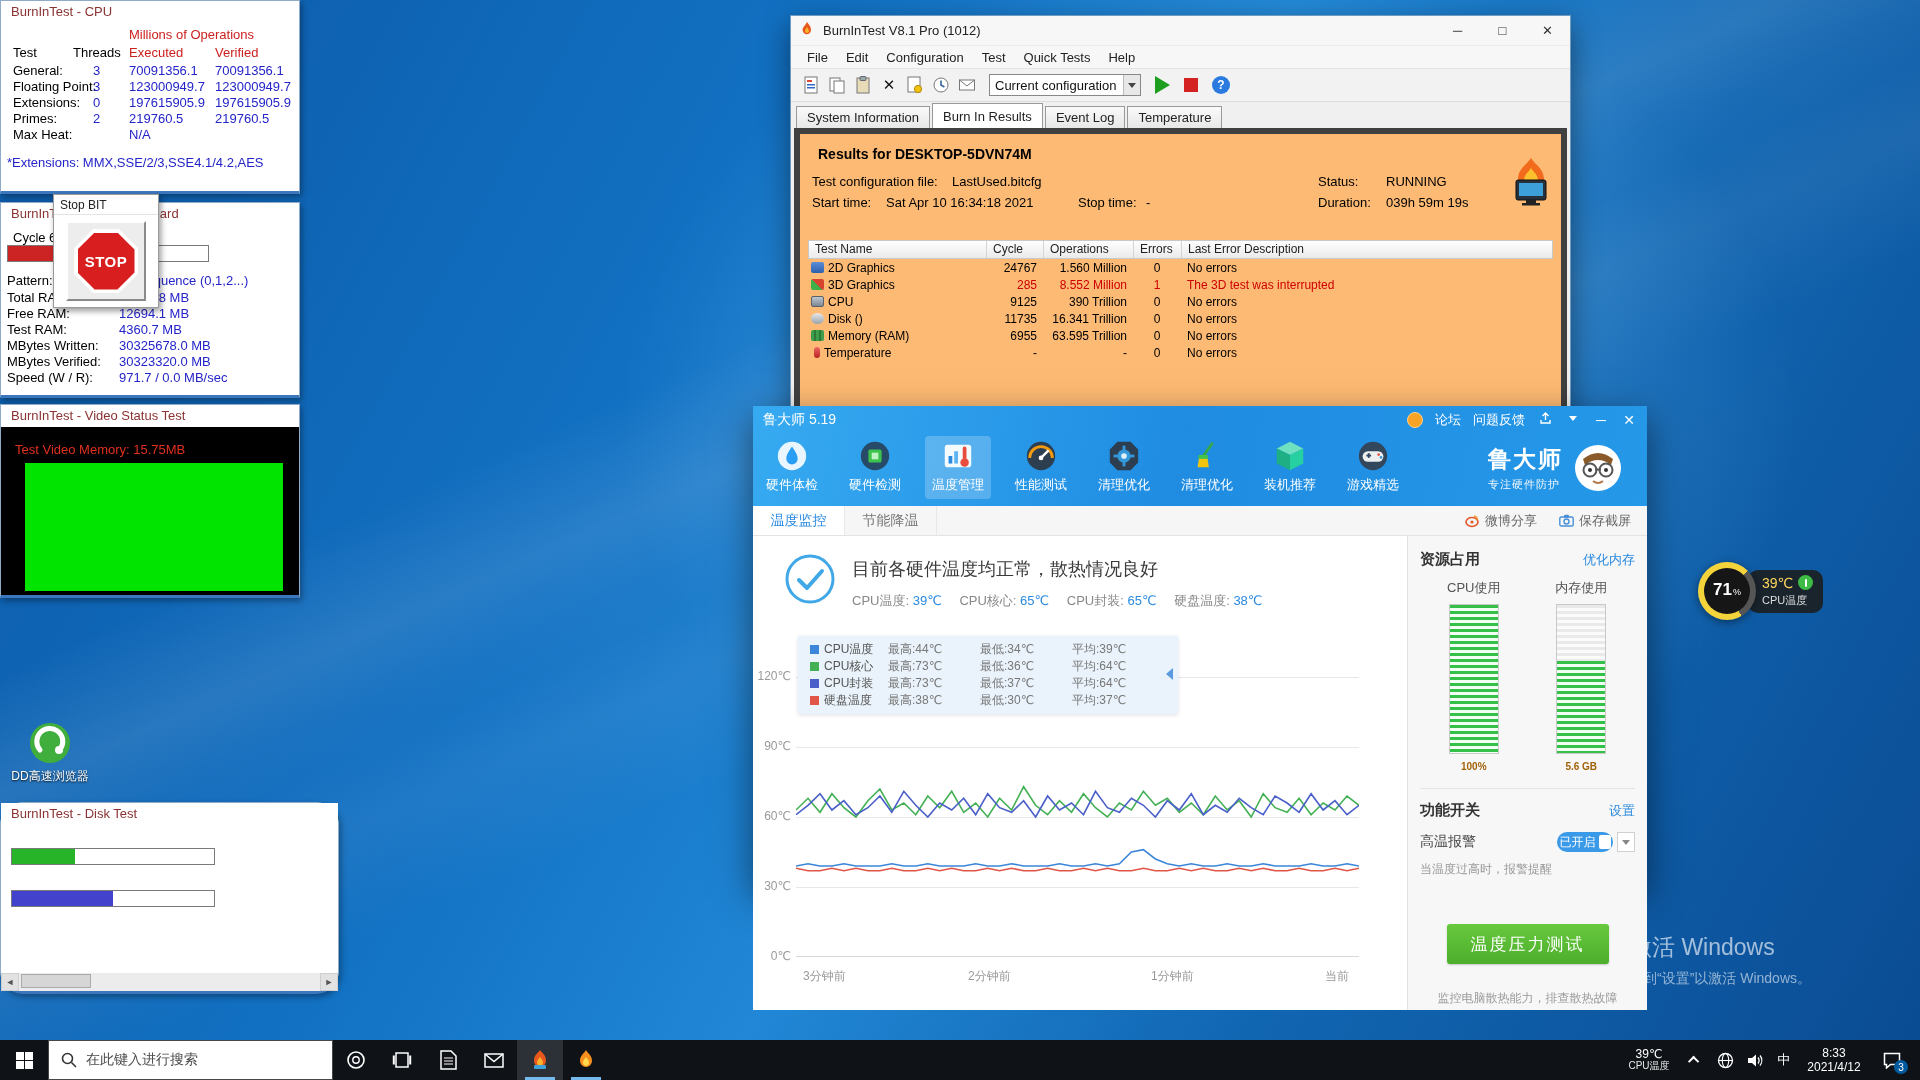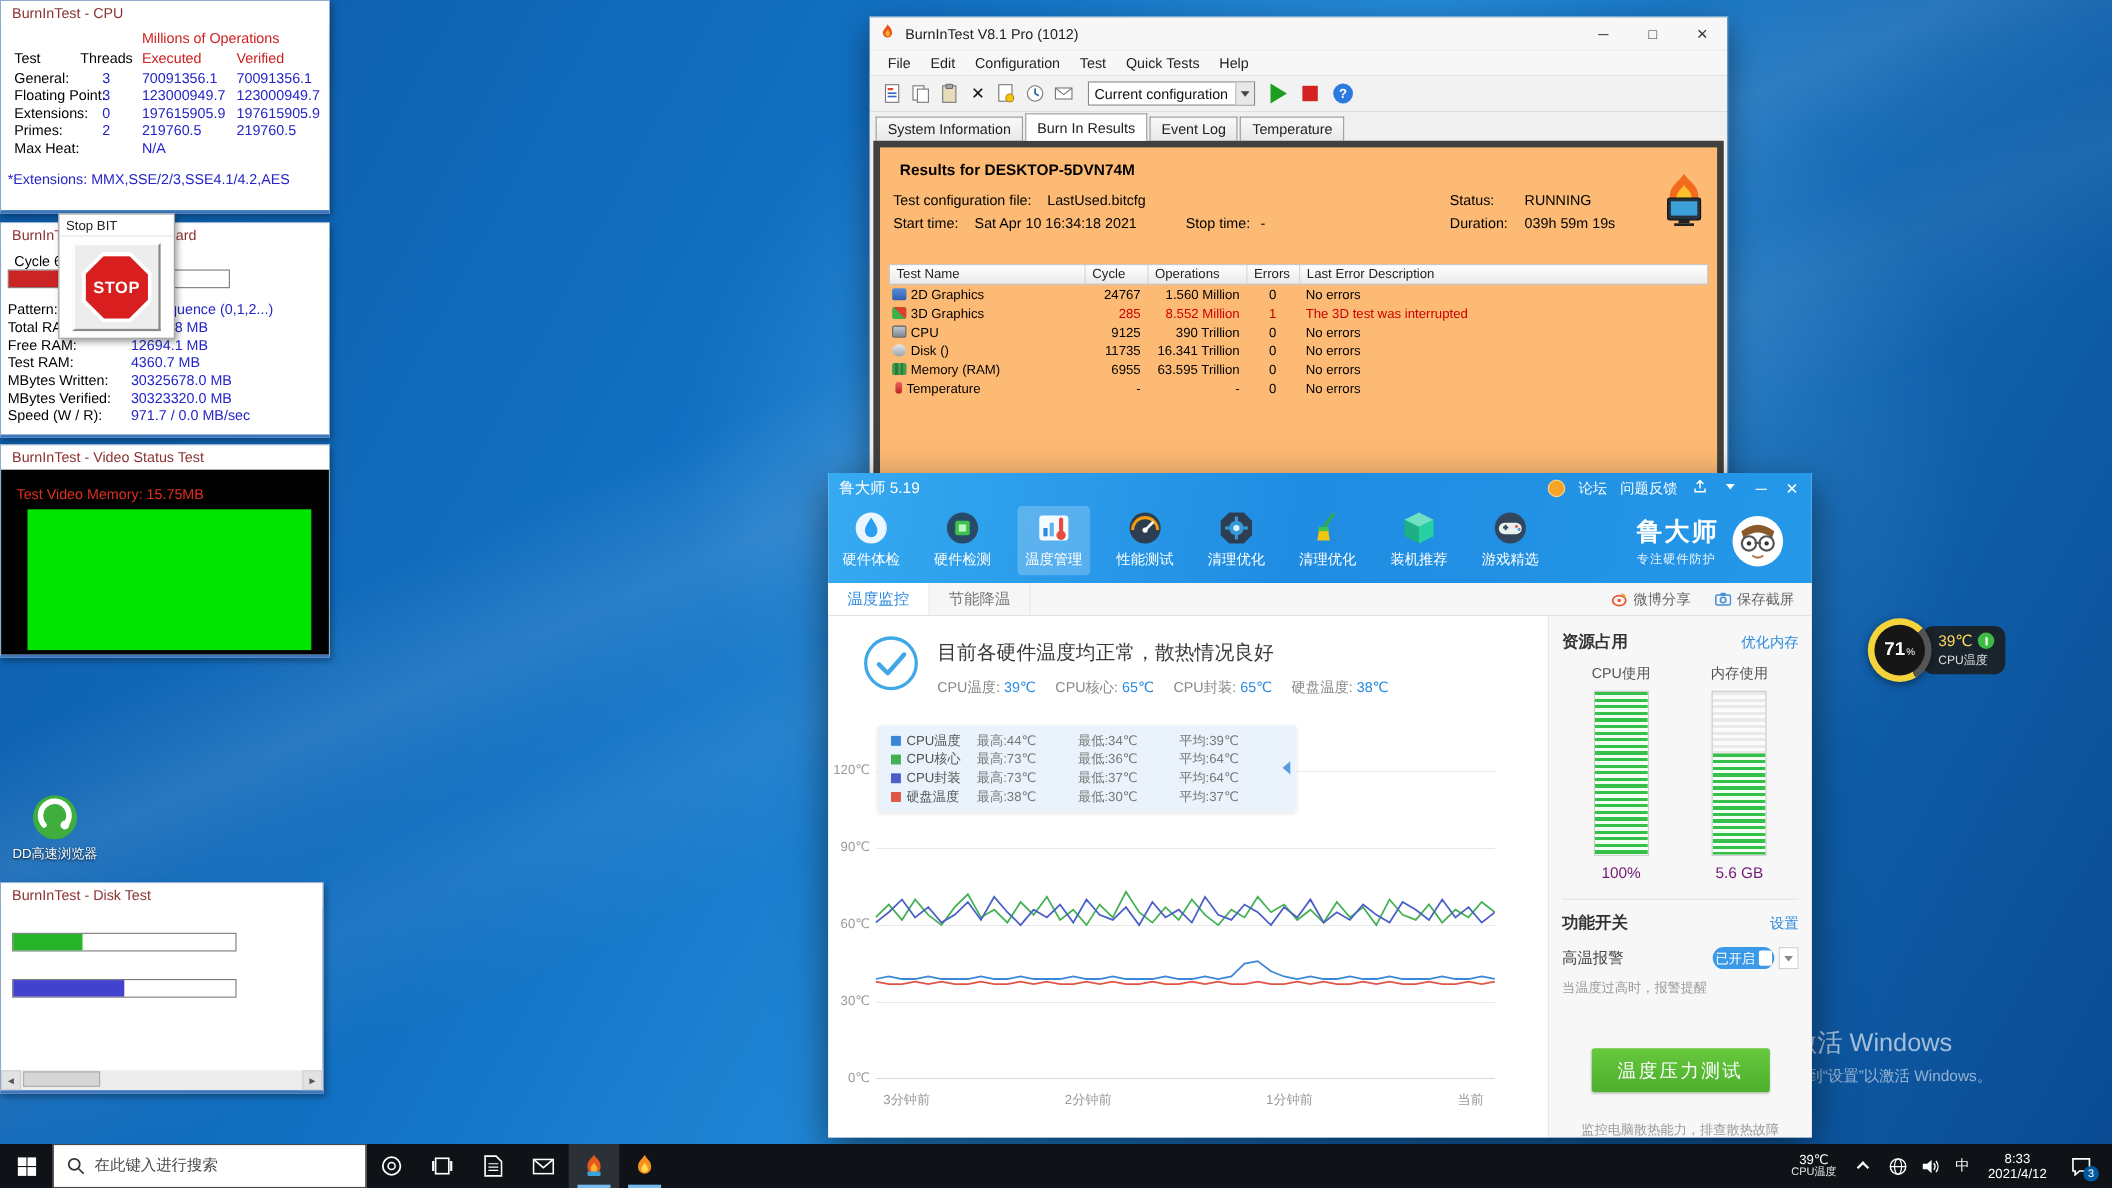--- a/index.html
+++ b/index.html
@@ -19,21 +19,21 @@
   .mini-win { position:absolute; background:#fff; border:1px solid #8fabc9; border-bottom:3px solid #3c77bd;
     box-shadow:2px 3px 6px rgba(0,0,0,.35); font-size:13px; }
   .mini-title { position:absolute; left:0; top:0; right:0; height:22px; line-height:22px; padding-left:10px;
     color:#8b3232; background:#fff; font-size:13px; }
   .lbl { color:#000; position:absolute; } .val { color:#2424c8; position:absolute; }
   .red-t { color:#cc2020; position:absolute; }
 
   .cpu-win { left:0; top:0; width:300px; height:194px; }
   .ram-win { left:0; top:202px; width:300px; height:196px; }
   .vid-win { left:0; top:404px; width:300px; height:194px; }
-  .dsk-win { left:0; top:802px; width:294px; height:192px; }
+  .dsk-win { left:0; top:802px; width:339px; height:192px;border-radius:23px; }
 
   .bar-track { position:absolute; border:1px solid #7a7a7a; background:#fff; height:17px; }
   .bar-fill { height:100%; }
 
   .vid-black { position:absolute; left:0; top:22px; right:0; bottom:0; background:#000; }
   .vid-green { position:absolute; left:24px; top:36px; width:258px; height:128px; background:#00e400; }
 
   .hscroll { position:absolute; left:0; bottom:0; right:0; height:18px; background:#ececec; display:flex; }
   .hs-btn { width:18px; height:18px; background:#e2e2e2; color:#555; font-size:9px; display:flex; align-items:center; justify-content:center; border:1px solid #cfcfcf; }
   .hs-track { flex:1; position:relative; }
@@ -92,21 +92,21 @@
   .bwt-row { display:grid; grid-template-columns:178px 57px 90px 48px 1fr; height:17px; align-items:center; }
   .bwt-row span { font-size:12px; color:#000; white-space:nowrap; overflow:hidden; }
   .bwt-row .nm { display:flex; align-items:center; gap:4px; padding-left:3px; }
   .bwt-row .cy, .bwt-row .op { text-align:right; padding-right:6px; }
   .bwt-row .er { text-align:center; }
   .bwt-row .de { padding-left:6px; }
   .bwt-row.err .cy,.bwt-row.err .op,.bwt-row.err .er,.bwt-row.err .de { color:#cc0000; }
   .ric { width:13px; height:11px; display:inline-block; border-radius:2px; flex:none; }
 
   
-  .ml-win { position:absolute; left:753px; top:430px; width:894px; height:604px; background:#fff;
+  .ml-win { position:absolute; left:753px; top:406px; width:894px; height:480px; background:#fff;
     box-shadow:0 12px 34px rgba(0,0,0,.5); z-index:6; }
   .ml-head { height:100px; background:linear-gradient(100deg,#36aaf1 0%,#1f8ce2 48%,#2598e8 100%); }
   .ml-titlebar { height:28px; display:flex; align-items:center; padding:0 10px; color:#fff; }
   .ml-title { font-size:14px; }
   .ml-tb-right { margin-left:auto; display:flex; align-items:center; gap:12px; font-size:13px; }
   .ml-dot { width:16px; height:16px; border-radius:50%; background:#f7a325; display:inline-block; border:1px solid #ffd28a; }
   .ml-tb-ic { width:16px; text-align:center; font-size:14px; color:#fff; }
   .ml-nav { display:flex; align-items:center; padding:2px 6px 0 6px; }
   .ml-nav-item { width:66px; margin-right:17px; text-align:center; color:#fff; font-size:13px; padding:3px 0 5px; border-radius:4px; }
   .ml-nav-item.active { background:rgba(255,255,255,.22); }
@@ -143,21 +143,21 @@
   .ml-xlab { position:absolute; top:432px; font-size:12px; color:#999; }
 
   .sb-hrow { display:flex; align-items:baseline; justify-content:space-between; }
   .sb-title { font-size:15px; font-weight:bold; color:#333; }
   .sb-link { font-size:13px; color:#2a8ae0; }
   .sb-meters { display:flex; justify-content:space-around; margin-top:10px; }
   .meter { width:80px; text-align:center; }
   .meter-label { font-size:13px; color:#555; }
   .meter-box { width:50px; height:150px; margin:7px auto 0; border:1px solid #c9c9c9; background:repeating-linear-gradient(to bottom,#e9e9e9 0 3px,#fbfbfb 3px 6px); position:relative; overflow:hidden; }
   .meter-fill { position:absolute; bottom:0; left:0; width:100%; background:repeating-linear-gradient(to bottom,#35c04a 0 3px,#f2fff3 3px 6px); }
-  .meter-val { font-size:14px; color:#701a75; margin-top:7px; }
+  .meter-val { font-size:10px; color:#a16207; margin-top:7px;font-weight:bold; }
   .sb-div { border-top:1px solid #e4e4e4; margin:16px 0 12px; }
   .sb-alarm { display:flex; align-items:center; margin-top:12px; }
   .sb-alarm-label { font-size:14px; color:#444; }
   .toggle { margin-left:auto; display:flex; align-items:center; }
   .toggle-pill { width:56px; height:20px; background:#3a9ae8; border-radius:10px; color:#fff; font-size:12px;
     display:flex; align-items:center; justify-content:center; gap:3px; }
   .toggle-knob { width:12px; height:14px; background:#fff; border-radius:2px; }
   .toggle-caret { width:18px; height:20px; background:#fff; border:1px solid #d0d0d0; margin-left:4px; display:flex; align-items:center; justify-content:center; }
   .sb-desc { font-size:12px; color:#9a9a9a; margin-top:9px; }
   .stress-btn { display:block; width:162px; height:40px; margin:46px auto 0; border:none; border-radius:3px;

